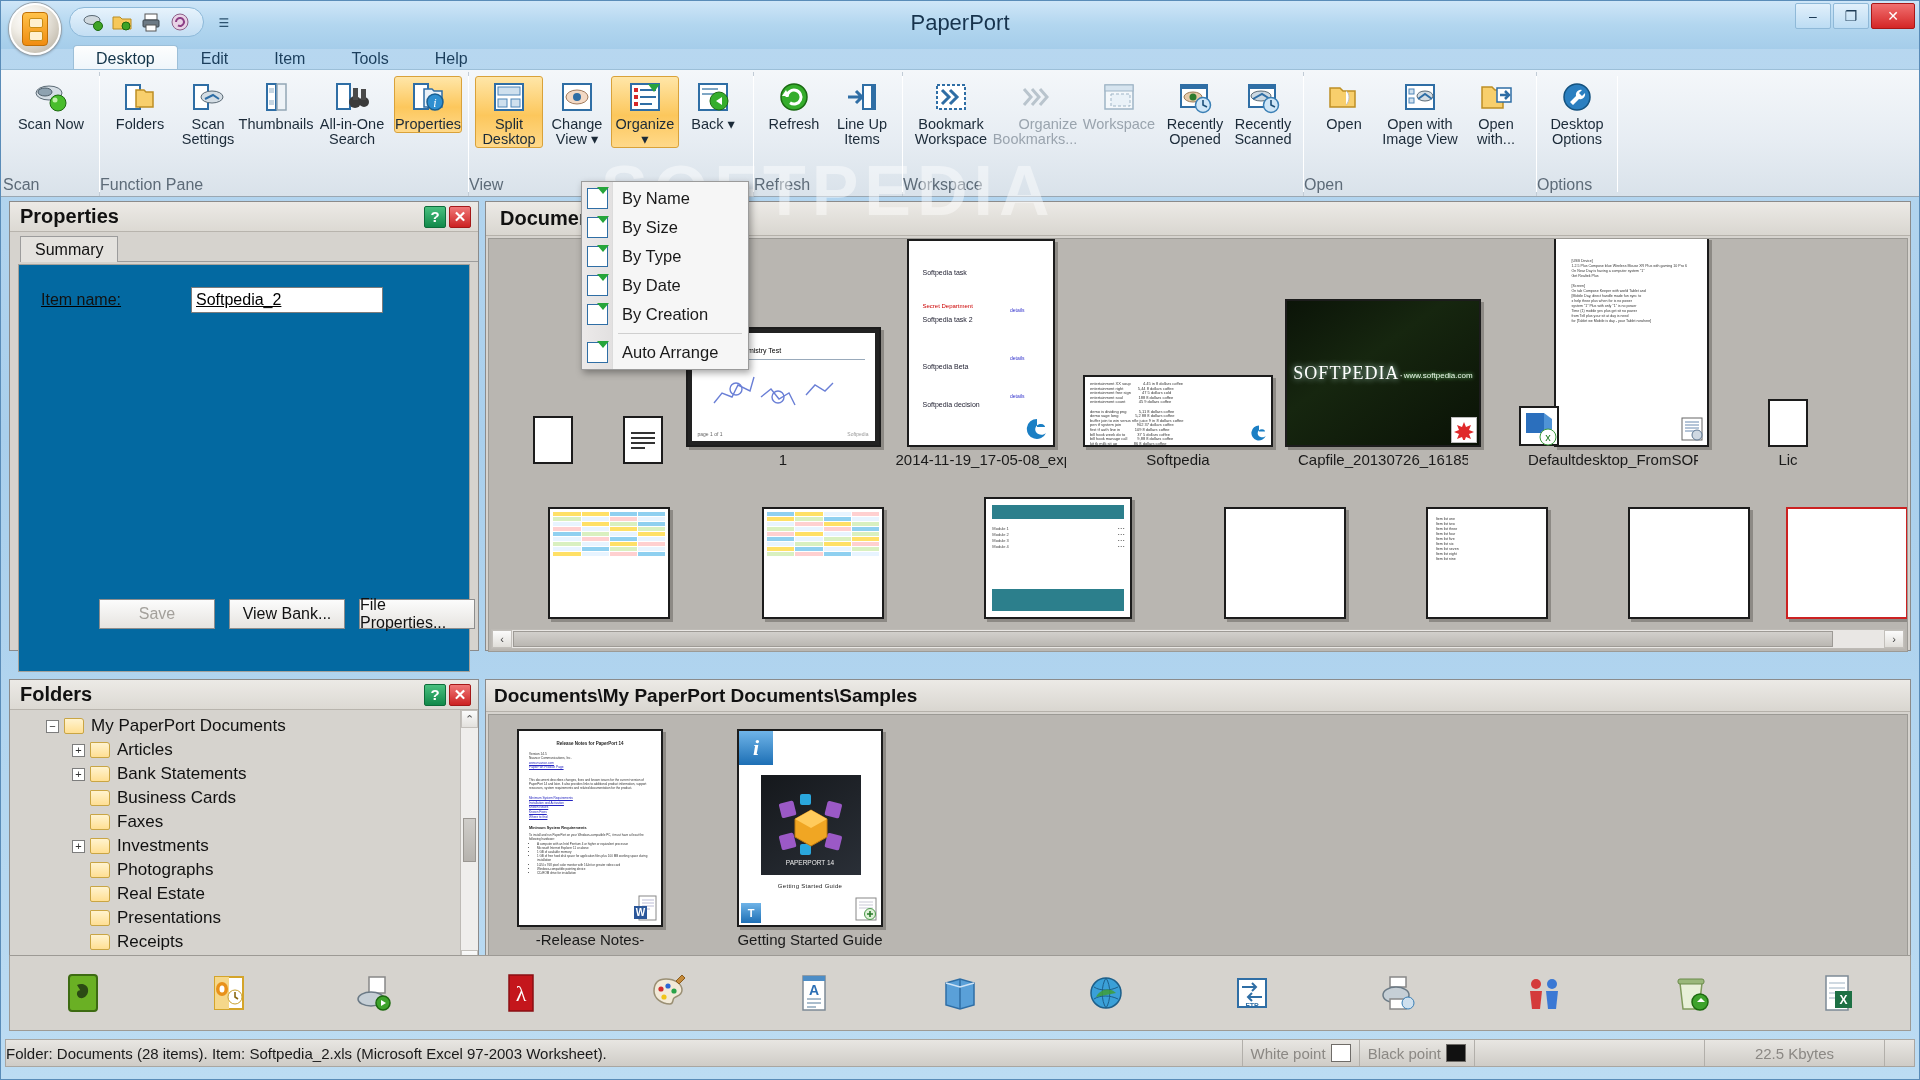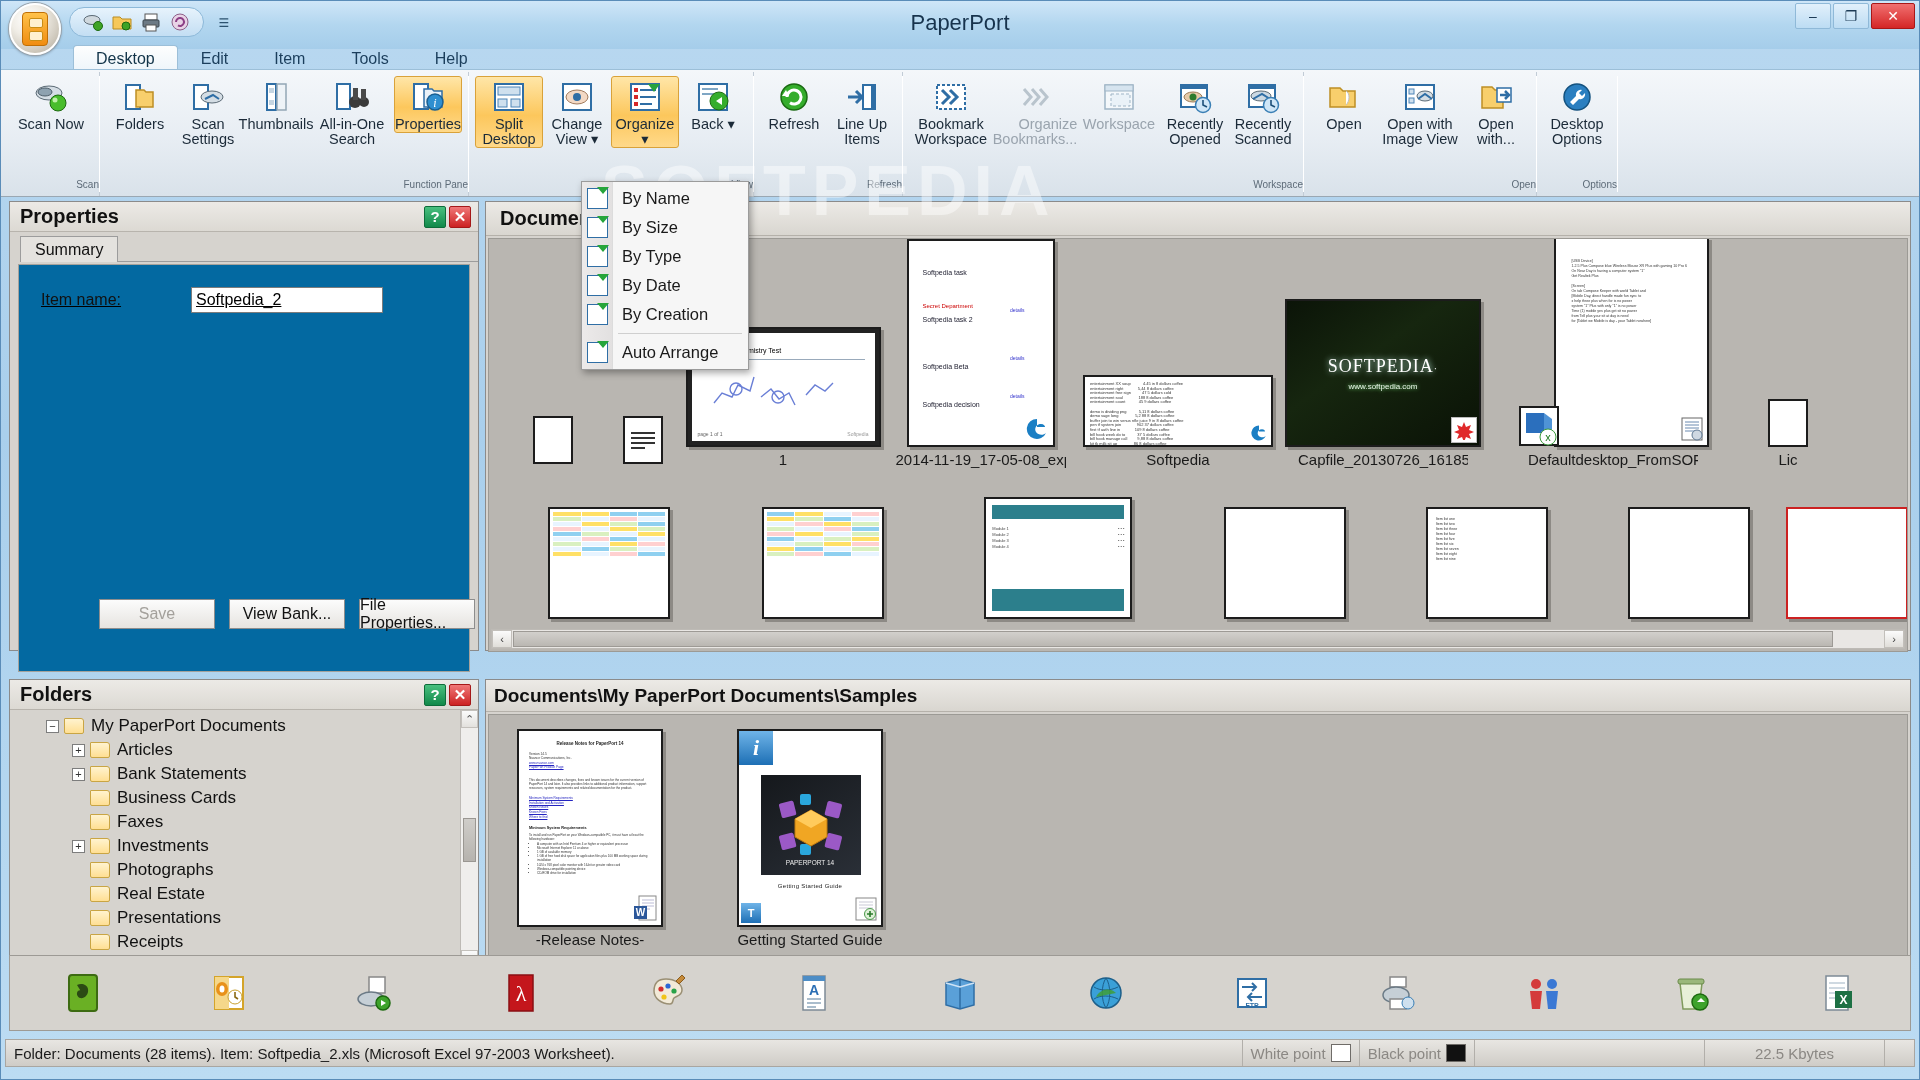--- a/index.html
+++ b/index.html
@@ -93,21 +93,21 @@
   .rgroups{ display:flex; height:100%; align-items:stretch; padding:2px 2px 0 2px; }
   .rgroup{
     display:flex; flex-direction:column; justify-content:space-between;
     border-right:1px solid #c2ccd6; position:relative;
   }
   .rgroup:after{
     content:""; position:absolute; right:-1px; top:4px; bottom:4px; width:1px; background:#ffffff;
   }
   .ritems{ display:flex; align-items:flex-start; padding:4px 6px 0 6px; flex:1; }
   .rlabel{
-    text-align:right; font-size:10px; color:#5d6b78; height:22px; line-height:22px;
+    text-align:left; font-size:16px; color:#5d6b78; height:22px; line-height:22px;
   }
   .rbtn{
     width:68px; display:flex; flex-direction:column; align-items:center; padding:3px 2px 0;
     border:1px solid transparent; border-radius:3px; text-align:center;
   }
   .rbtn .cap{ font-size:14.5px; color:#1b2a38; line-height:15px; margin-top:3px; }
   .rbtn.sel{
     background:linear-gradient(180deg,#ffe6a8,#fcc75c 55%,#ffd98a);
     border-color:#d9a23a;
   }
@@ -242,21 +242,21 @@
     display:flex; align-items:center; justify-content:space-around;
   }
   .sendto-item{ width:58px;height:58px;display:flex;align-items:center;justify-content:center; }
 
   
   .statusbar{
     position:absolute; left:4px; right:4px; bottom:12px; height:28px;
     background:linear-gradient(180deg,#e8e6e2,#cfccc7);
     border:1px solid #a9a6a1; display:flex; align-items:center; font-size:15px; color:#1a1a1a;
   }
-  .sb-main{ flex:1; padding-left:8px; }
+  .sb-main{ flex:1; padding-left:0; }
   .sb-cell{ border-left:1px solid #b2afaa; padding:0 8px; height:100%; display:flex; align-items:center;
     color:#8b8884; }
   .swatch{ width:20px;height:18px;border:1px solid #6f6c68;margin-left:5px; }
 
   
   .wm{
     position:absolute; left:600px; top:150px; font-size:70px; color:rgba(255,255,255,.45);
     font-weight:bold; letter-spacing:6px; pointer-events:none; z-index:1;
     font-family:"Liberation Sans",sans-serif;
   }
@@ -758,21 +758,21 @@
               <div>kit tk milk sit up&nbsp;&nbsp;&nbsp;&nbsp;&nbsp;&nbsp;&nbsp;&nbsp;&nbsp;&nbsp;&nbsp;&nbsp;&nbsp;&nbsp;&nbsp;86 8 dollars coffee</div>
               <div>for tuff system sit&nbsp;&nbsp;&nbsp;&nbsp;&nbsp;&nbsp;&nbsp;&nbsp;&nbsp;&nbsp;&nbsp;&nbsp;&nbsp;4,7 8 3 dollars coffee</div>
             </div>
             <svg style="position:absolute;right:3px;bottom:3px;" width="18" height="18" viewBox="0 0 24 24">
               <path d="M12 2a10 10 0 1 0 9 14c-3 3-8 2-10-1-2-3 0-8 5-8 3 0 4 2 4 3H12z" fill="#1b7fc4"></path>
             </svg>
           </div>
           <div class="tcap">Softpedia</div>
         </div>
         <div class="tcell" style="width:210px;">
-          <div class="page" style="width:196px;height:148px;background:linear-gradient(145deg,#0b1408 0%,#16260f 40%,#0a1206 100%);border:2px solid #1c1c1c;display:flex;align-items:center;justify-content:center;flex-direction:column;">
+          <div class="page" style="width:196px;height:148px;background:linear-gradient(145deg,#0b1408 0%,#16260f 40%,#0a1206 100%);border:2px solid #1c1c1c;display:flex;align-items:center;justify-content:center;flex-direction:row;">
             <div style="color:#fff;font-size:18px;letter-spacing:1px;text-shadow:0 0 6px #cfe;font-family:'Liberation Serif',serif;">SOFTPEDIA<span style="font-size:10px;">·</span></div>
             <div style="color:#e8f4e8;font-size:8px;margin-top:5px;text-shadow:0 0 4px #8f8;">www.softpedia.com</div>
             <div style="position:absolute;right:2px;bottom:2px;width:26px;height:26px;background:#fff;border:1px solid #bbb;display:flex;align-items:center;justify-content:center;">
               <svg width="20" height="20" viewBox="0 0 20 20">
                   <path d="M10 2l2 5 5-2-2 5 5 2-5 2 2 5-5-2-2 5-2-5-5 2 2-5-5-2 5-2-2-5 5 2z" fill="#e0292a"></path>
                 </svg>
             </div>
           </div>
           <div class="tcap">Capfile_20130726_161854</div>
         </div>

